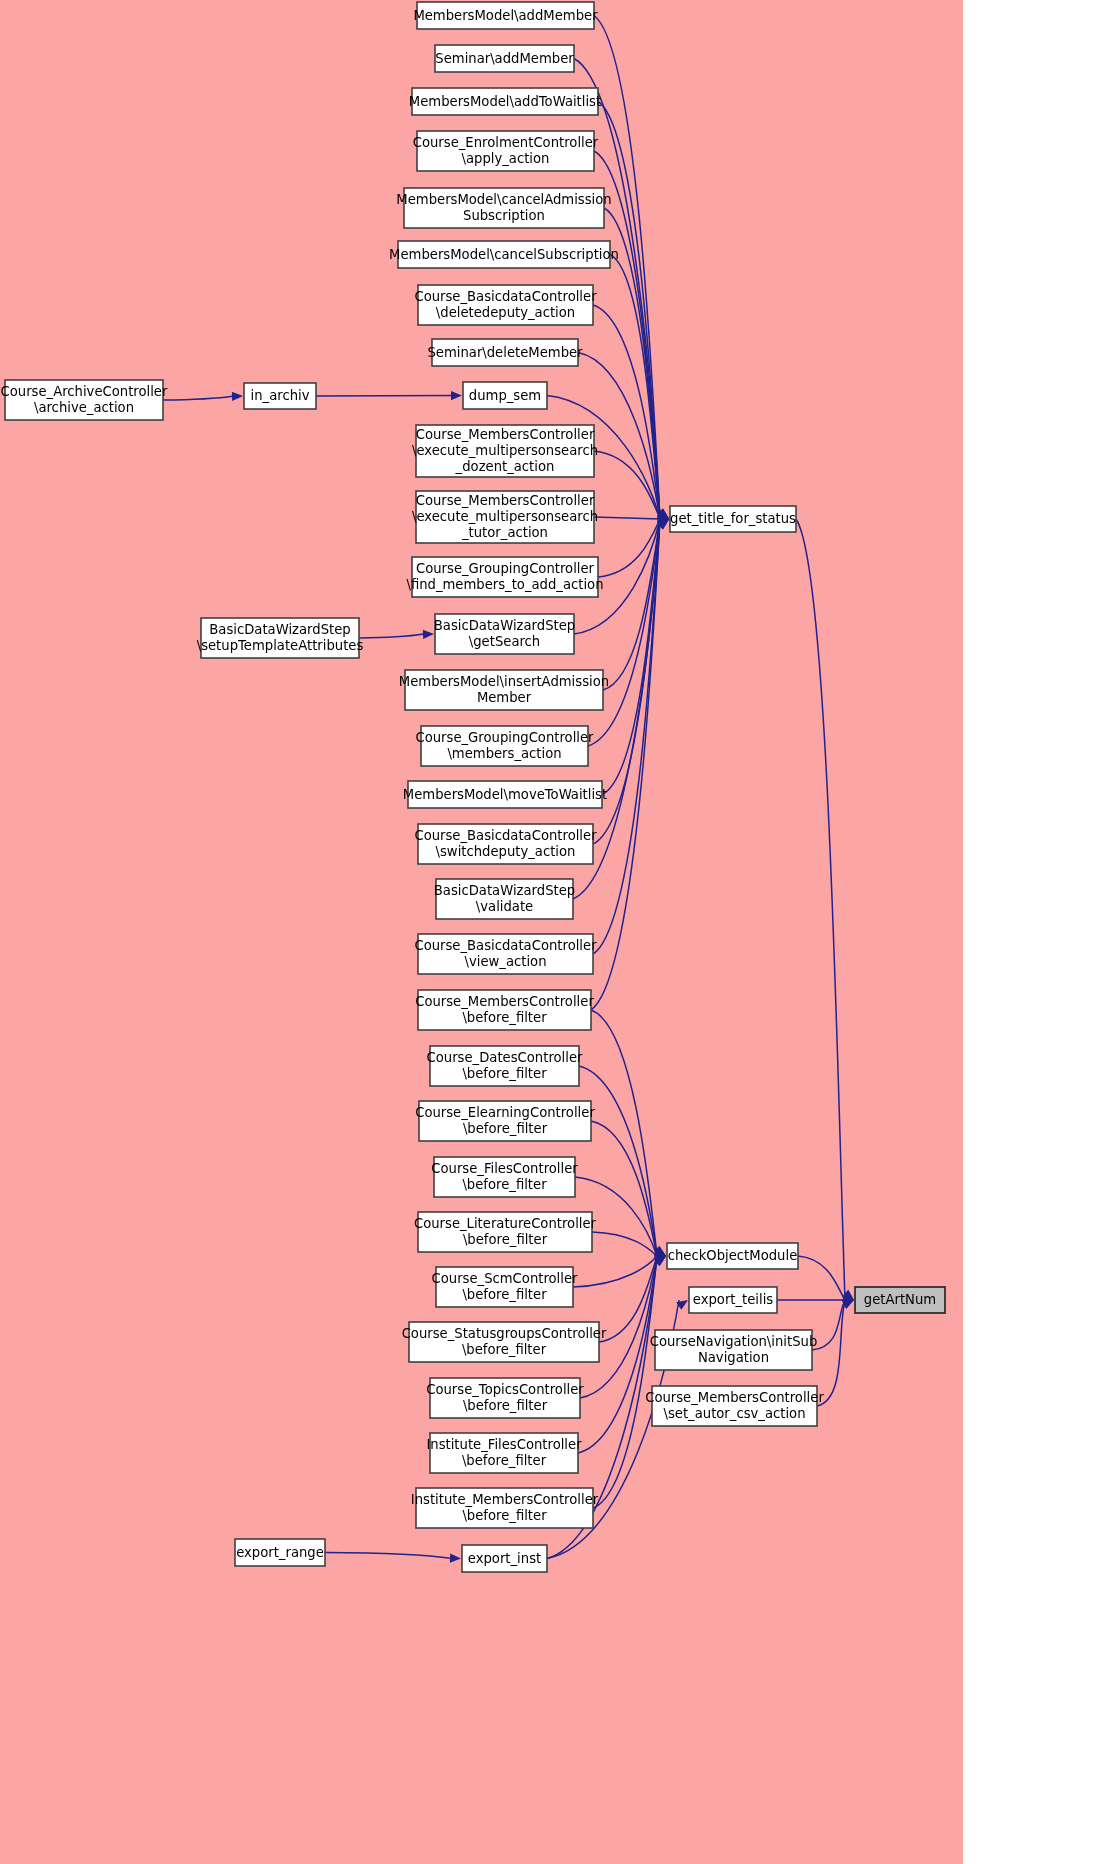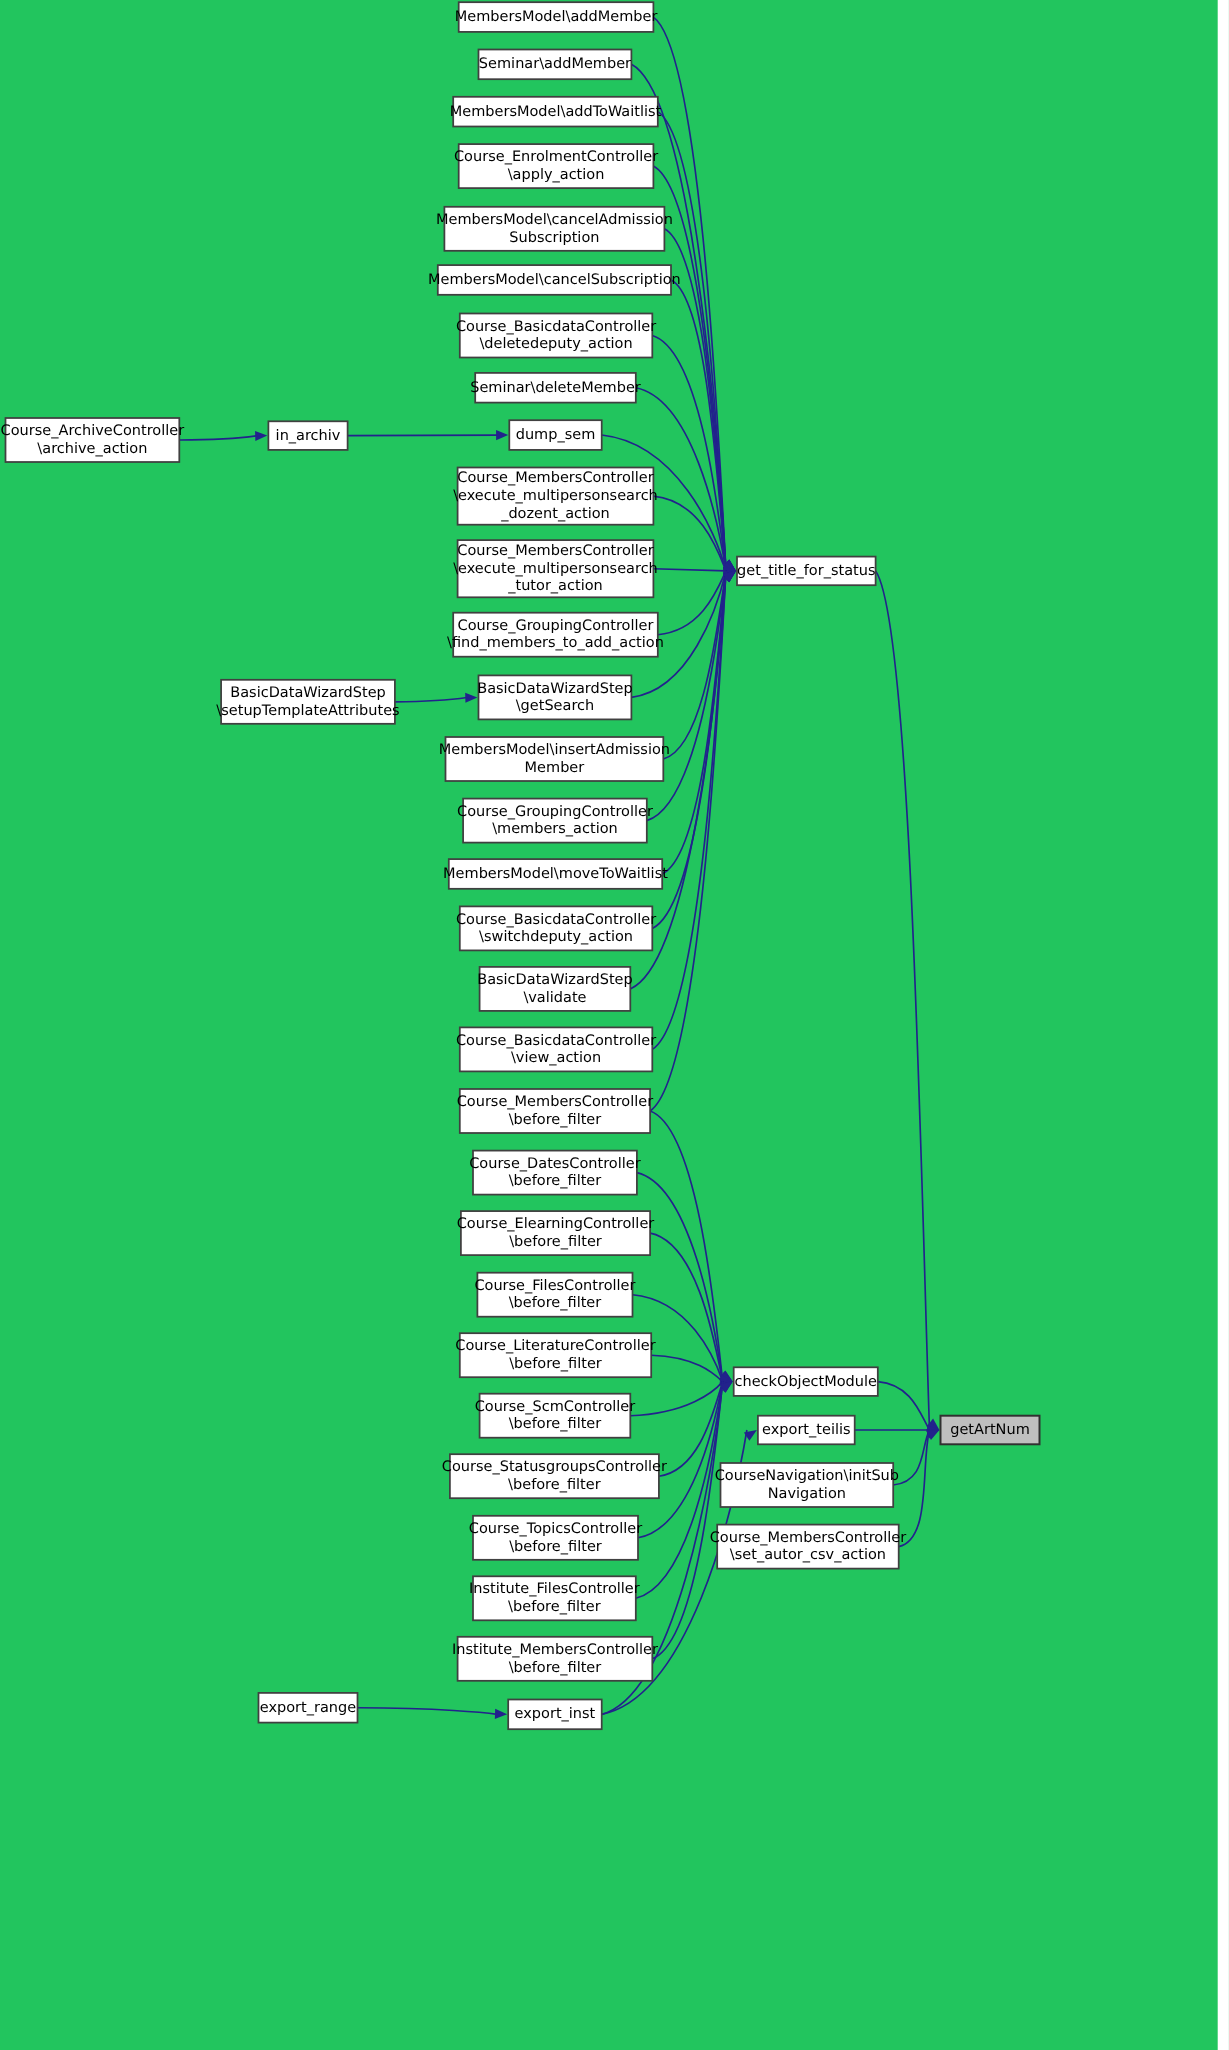--- a/index.html
+++ b/index.html
@@ -1,17 +1,17 @@
 <!DOCTYPE html>
 <html><head>
 <meta charset="utf-8">
 <style>
   html,body{margin:0;padding:0;background:#ffffff;}
   body{font-family:"DejaVu Sans","Liberation Sans",sans-serif;}
-  #stage{position:relative;width:1107px;height:1864px;background:#22c55e;overflow:hidden;}
+  #stage{position:relative;width:963px;height:1864px;background:#fca5a5;overflow:hidden;}
   svg#graph{position:absolute;left:0;top:0;width:1117px;height:1864px;}
   .node-rect{fill:#ffffff;stroke:#404040;stroke-width:1.6;}
   .node-rect.hl{fill:#bfbfbf;stroke:#303030;stroke-width:1.8;}
   .node-label{font-family:"DejaVu Sans","Liberation Sans",sans-serif;font-size:13.2px;fill:#000;text-anchor:middle;dominant-baseline:middle;}
   .edge{fill:none;stroke:#22228c;stroke-width:1.5;}
   .arrow{fill:#22228c;stroke:none;}
 </style>
 </head>
 <body>
 

